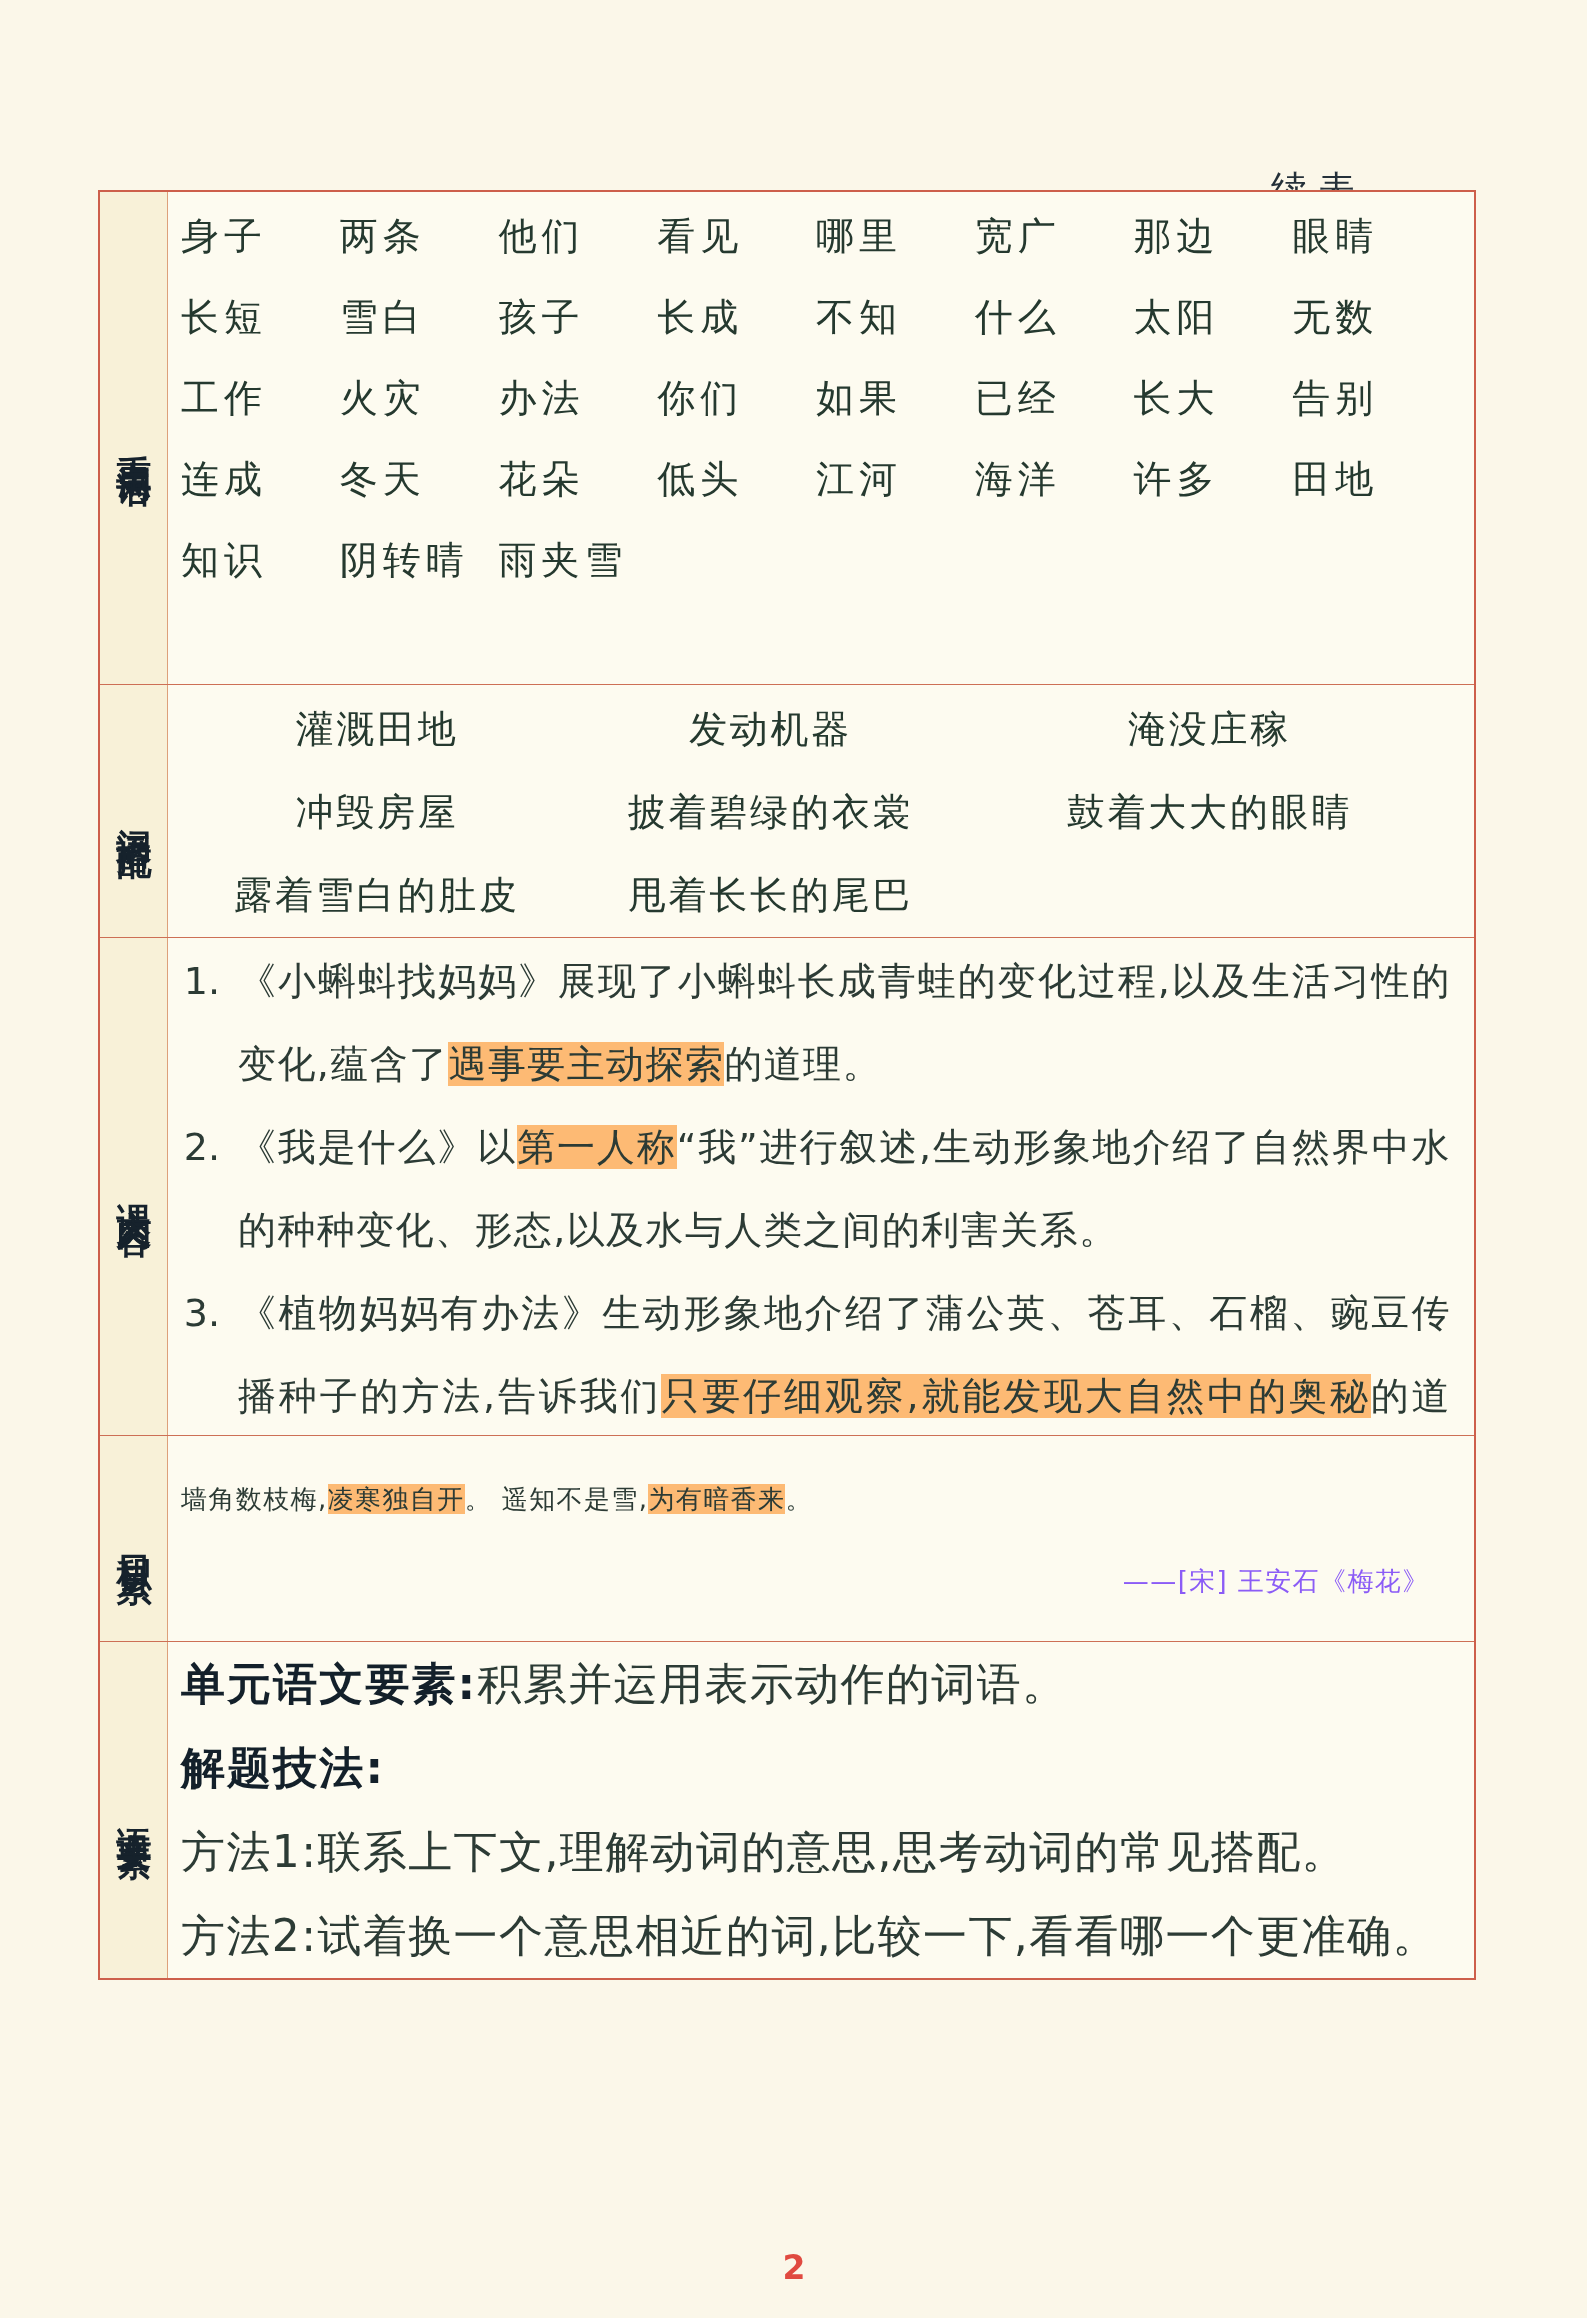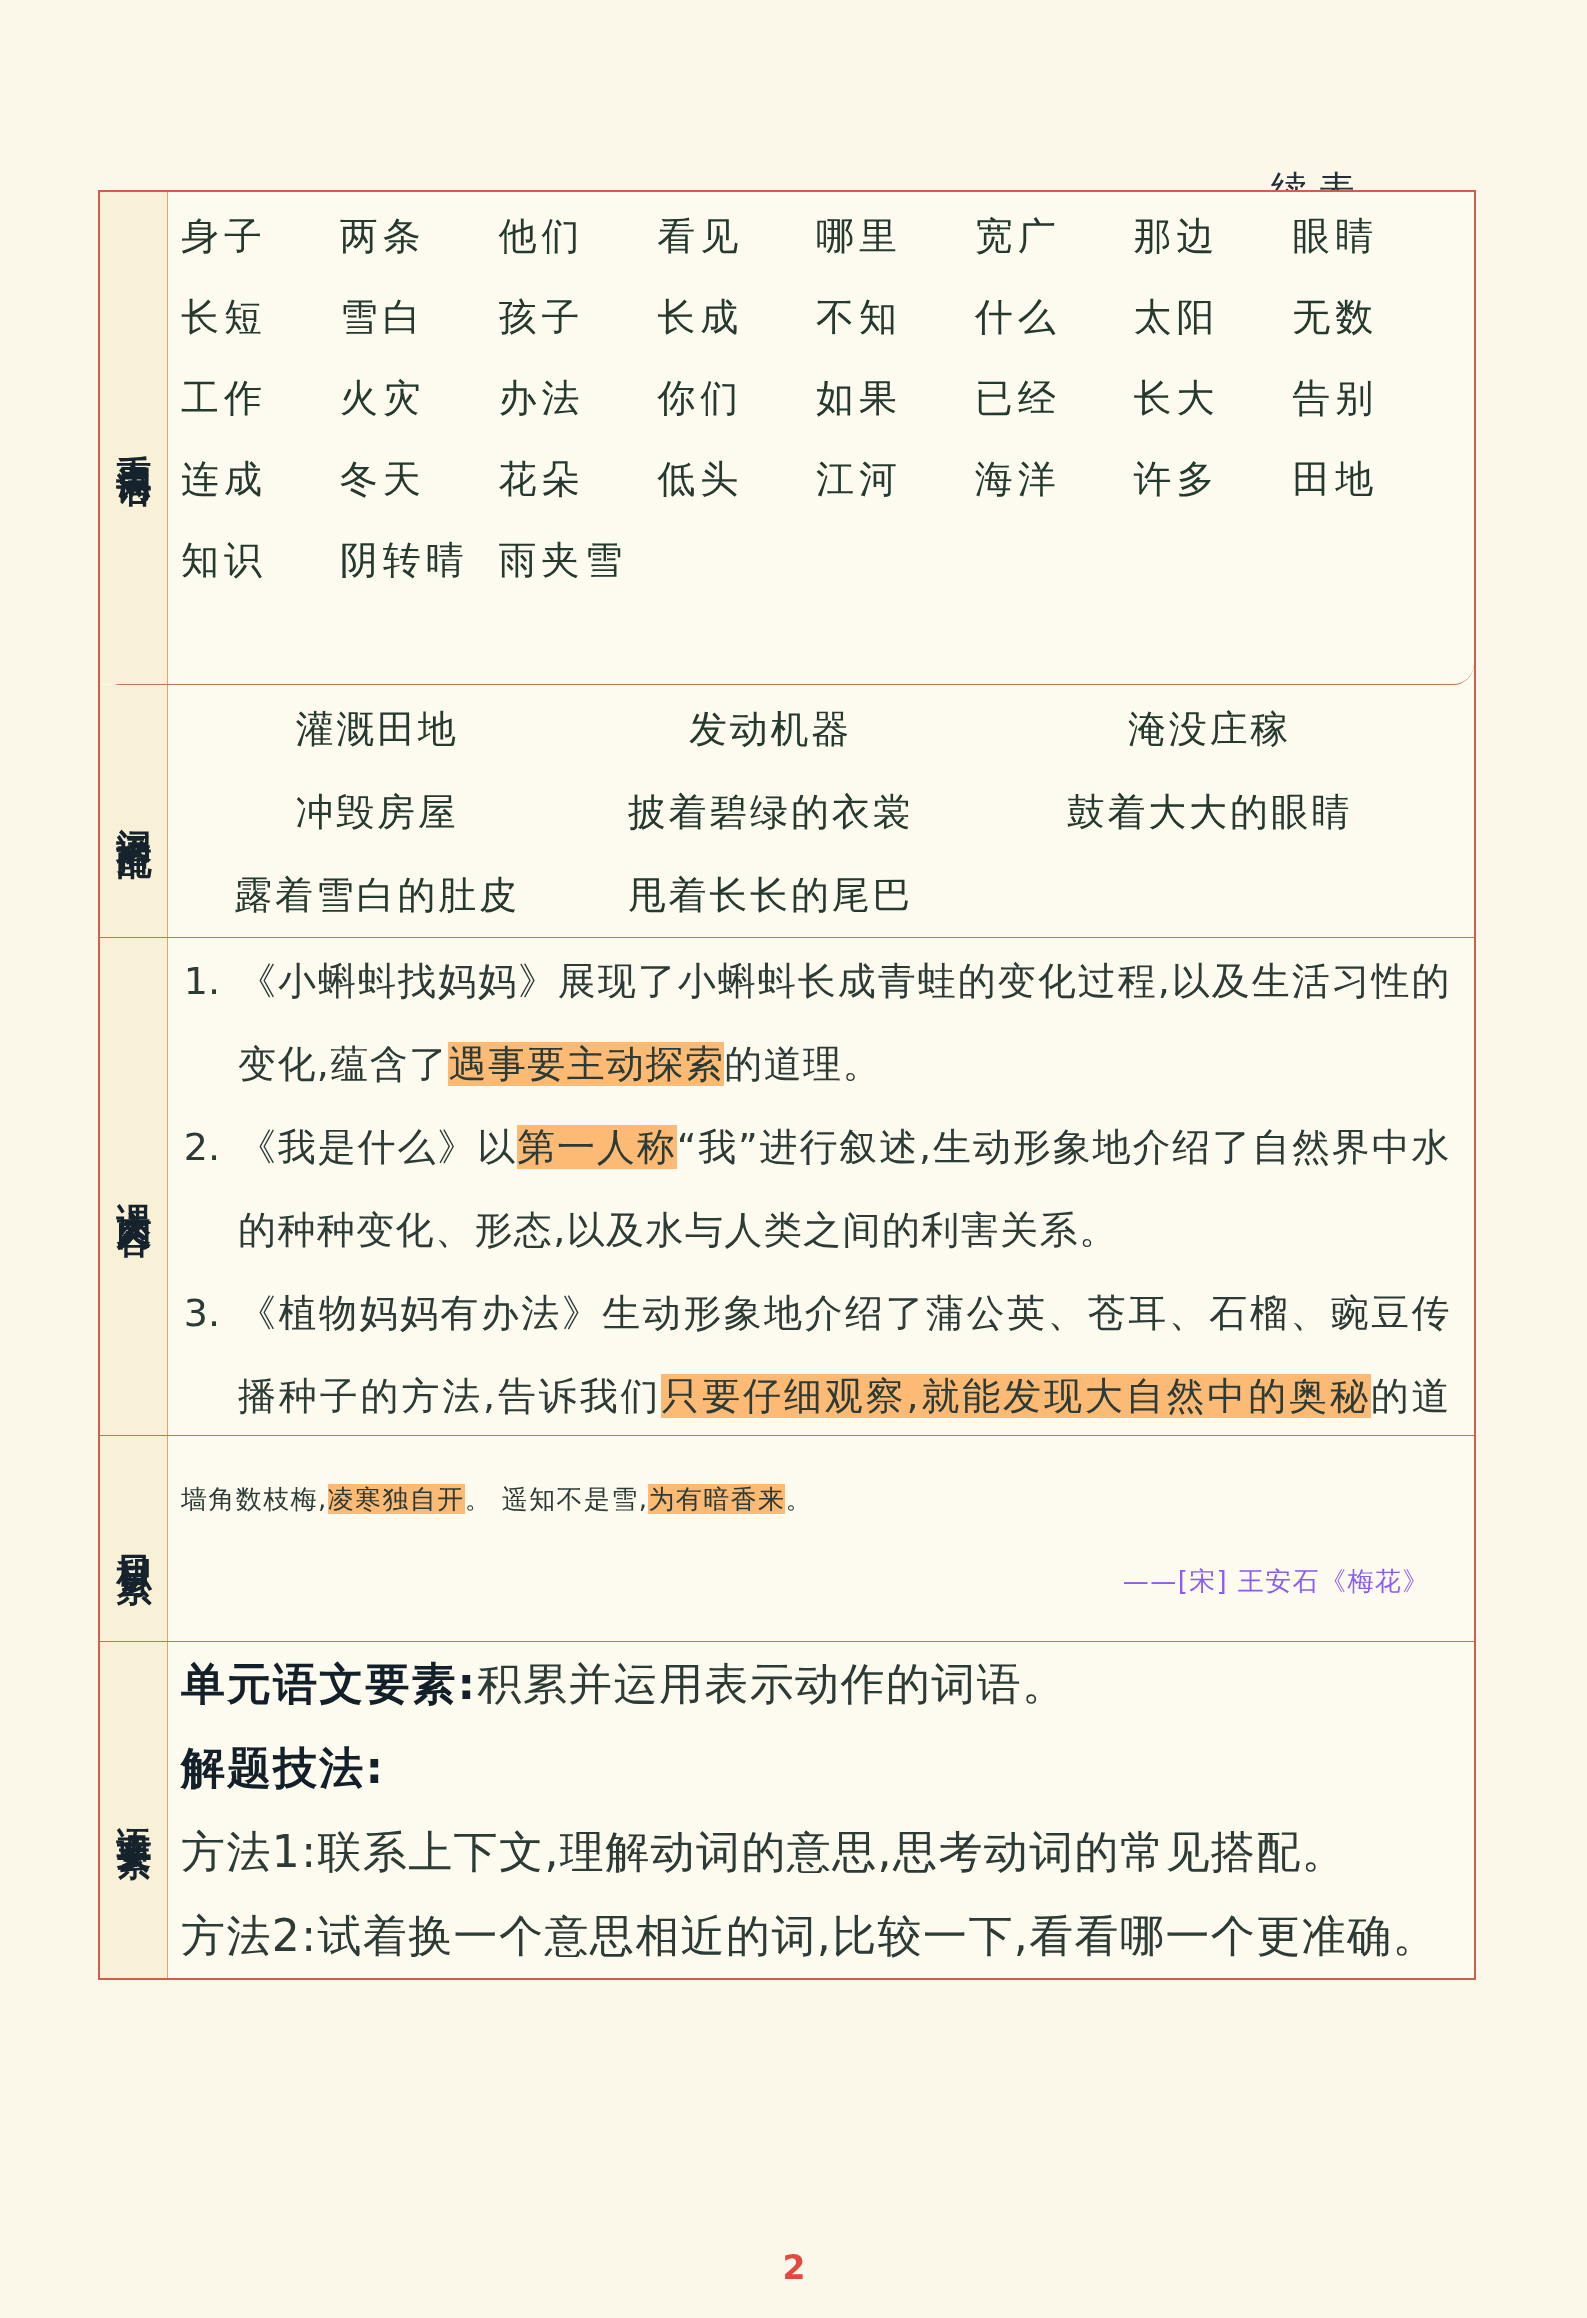--- a/index.html
+++ b/index.html
@@ -18,21 +18,21 @@
   
   .sheet {
     position:absolute; left:98px; top:190px;
     width:1378px; height:1790px;
     border:2.1px solid #cd5f4b;
     background:#fdfbf0;
     display:flex; flex-direction:column;
   }
   .section { display:flex; border-bottom:1.4px solid #cd6f55; }
   .section:last-child { border-bottom:none; flex:1; }
-  .sec-keywords     { height:494px;border-radius:21px; }
+  .sec-keywords     { height:494px; }
   .sec-collocations { height:253px; }
   .sec-content      { height:498px; }
   .sec-accumulation { height:206px; }
   .label-cell {
     flex:0 0 68px; width:68px;
     background:#f8f1d8;
     border-right:0.7px solid #dda07a;
     display:flex; align-items:center; justify-content:center;
   }
   .label-text {

